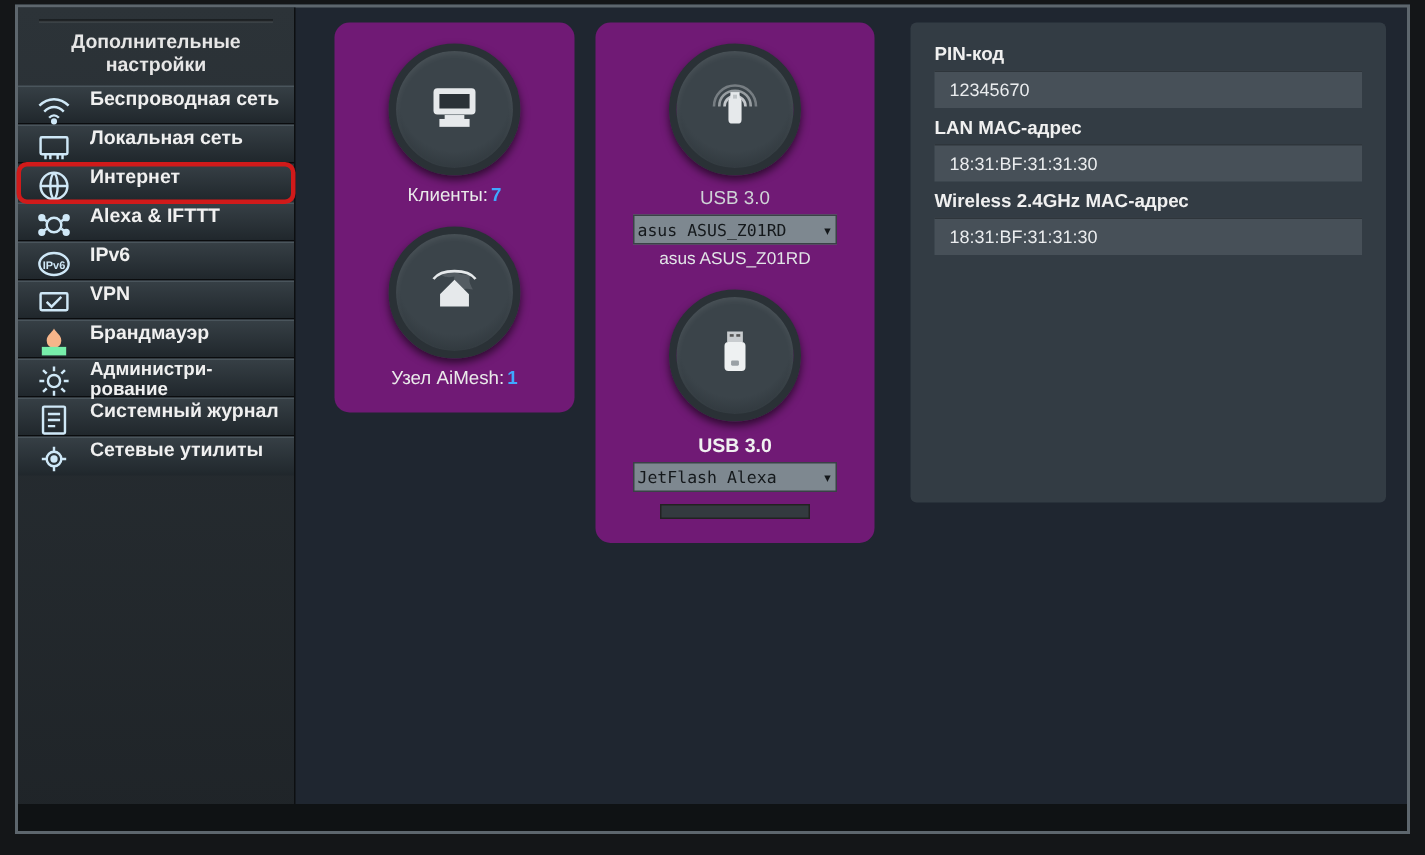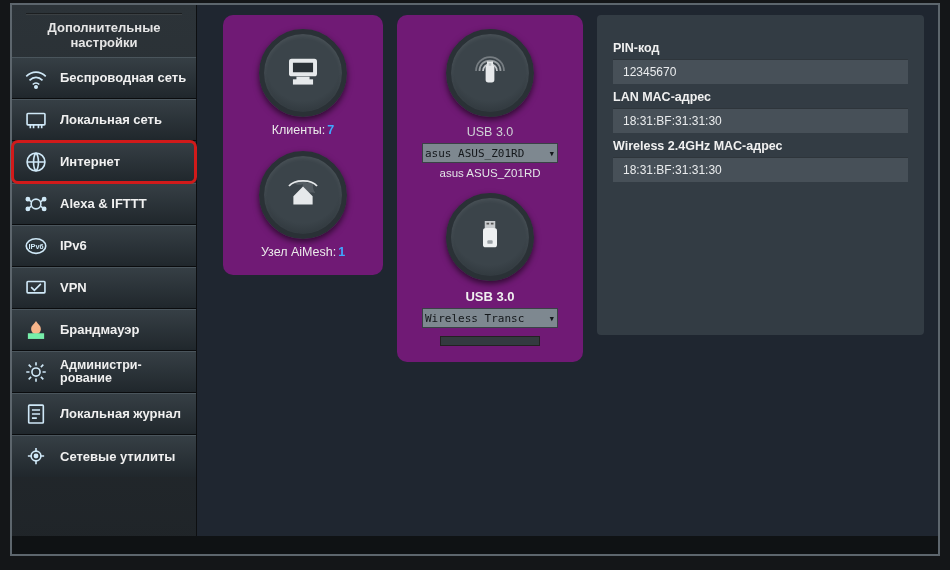--- a/index.html
+++ b/index.html
@@ -32,22 +32,22 @@
     background: linear-gradient(#0b0d0f,#4a5054);
   }
   .sidebar-title {
     text-align: center;
     font-size: 13px; font-weight: bold;
     color: #e6e6e6;
     line-height: 1.15;
     margin-bottom: 6px;
   }
   .nav-item {
-    display: flex; align-items: center;
-    height: 42px;
+    display: flex; align-items: flex-start;
+    height: 26px;
     padding: 0 8px 0 10px;
     border-top: 1px solid #4a555c;
     border-bottom: 1px solid #0a0c0e;
     background: linear-gradient(#363f45,#20272c);
     cursor: pointer;
     font-size: 13px; font-weight: bold;
     color: #f0f0f0;
   }
   .nav-item:last-child { border-bottom: none; }
   .nav-item .icon {
@@ -116,22 +116,23 @@
   .sel-readout { font-size:11.5px; color:#e2e5e7; margin-top:4px; }
   .mini-bar {
     width: 100px; height: 10px; margin-top:8px;
     background:#333a3f; border:1px solid #222;
   }
   
   .info {
     flex:1;
     background:#333c44;
     border-radius:4px;
-    padding:20px 16px 140px;
+    padding:8px 16px 140px;
     min-height:320px;
+    margin-left:10px;
   }
   .info-row { margin-bottom:4px; }
   .info-label { font-size:12.5px; font-weight:bold; color:#f0f0f0; margin:6px 0 4px; }
   .info-field {
     background:#475058;
     padding:5px 10px;
     font-size:12px; color:#eaecee;
     border-top:1px solid #2e353b;
   }
   .bottom-bar {
@@ -238,21 +239,21 @@
       <span class="label">Администри­рование</span>
     </div>
 
     <div class="nav-item">
       <span class="icon">
         <svg viewBox="0 0 32 32" fill="none" stroke="#cfe8f7" stroke-width="2">
           <rect x="7" y="5" width="18" height="22" rx="1"></rect>
               <path d="M11 11h10M11 16h10M11 21h6"></path>
         </svg>
       </span>
-      <span class="label">Локальная журнал</span>
+      <span class="label">Системный журнал</span>
     </div>
 
     <div class="nav-item">
       <span class="icon">
         <svg viewBox="0 0 32 32" fill="none" stroke="#cfe8f7" stroke-width="2">
           <circle cx="16" cy="16" r="6"></circle>
               <circle cx="16" cy="16" r="2" fill="#cfe8f7"></circle>
               <path d="M16 6v4M16 22v4M6 16h4M22 16h4"></path>
         </svg>
       </span>
@@ -320,21 +321,21 @@
             <rect x="18" y="8" width="12" height="8" fill="#c8cccf"></rect>
                 <rect x="20" y="10" width="3" height="2" fill="#555"></rect>
                 <rect x="25" y="10" width="3" height="2" fill="#555"></rect>
             <rect x="16" y="16" width="16" height="22" rx="3" fill="#eef1f2"></rect>
                 <rect x="21" y="30" width="6" height="4" rx="1" fill="#9aa1a6"></rect>
           </svg>
         </span>
       </div>
       <div class="port-label bold">USB 3.0</div>
       <div class="sel">
-        <span>Wireless Transc</span>
+        <span>JetFlash Alexa</span>
             <span class="chev">▾</span>
       </div>
       <div class="mini-bar"></div>
     </div>
 
     <div class="info">
       <div class="info-row">
         <div class="info-label">PIN-код</div>
         <div class="info-field">12345670</div>
       </div>

